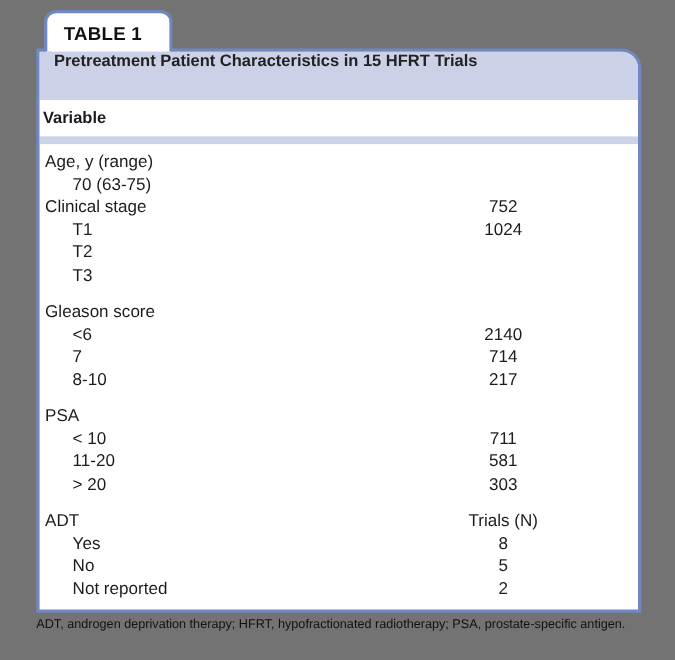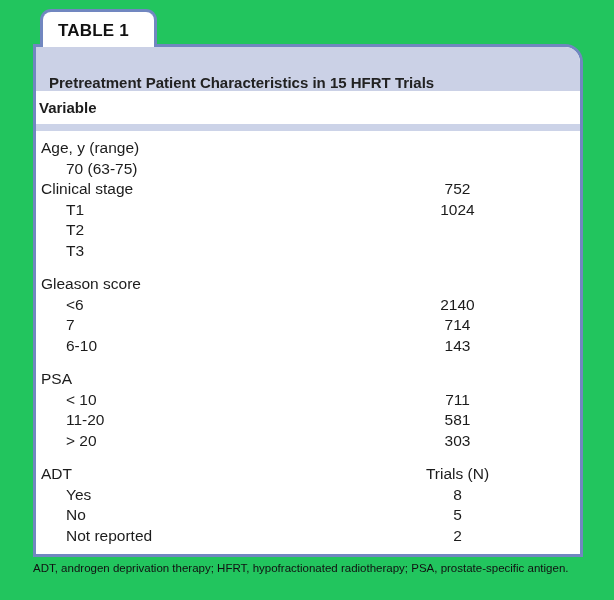--- a/index.html
+++ b/index.html
@@ -9,21 +9,21 @@
     --text: #1c1c1c;
   }
   * { margin: 0; padding: 0; box-sizing: border-box; }
   html, body { background: #ffffff; }
   body { font-family: "Liberation Sans", sans-serif; color: var(--text); }
 
   .canvas {
     position: relative;
     width: 614px;
     height: 600px;
-    background: #22c55e;
+    background: #737373;
     overflow: hidden;
   }
 
   
   .tab {
     position: absolute;
     left: 40px;
     top: 9px;
     width: 117px;
     height: 38px;
@@ -54,21 +54,21 @@
     border: 3px solid var(--border);
     border-radius: 0 18px 0 0;
     overflow: hidden;
     z-index: 1;
   }
 
   .titlebar {
     height: 44px;
     background: var(--title-bar);
     display: flex;
-    align-items: flex-end;
+    align-items: flex-start;
     padding-left: 13px;
     border-radius: 0 14px 0 0;
   }
   .titlebar span {
     font-size: 15px;
     font-weight: bold;
     color: #222;
   }
 
   .headrow {
@@ -181,22 +181,22 @@
           </div>
           <div class="row">
             <div class="cell-label indent">&lt;6</div>
             <div class="cell-value">2140</div>
           </div>
           <div class="row">
             <div class="cell-label indent">7</div>
             <div class="cell-value">714</div>
           </div>
           <div class="row">
-            <div class="cell-label indent">6-10</div>
-            <div class="cell-value">143</div>
+            <div class="cell-label indent">8-10</div>
+            <div class="cell-value">217</div>
           </div>
         </div>
         <div class="section">
           <div class="row">
             <div class="cell-label">PSA</div>
             <div class="cell-value"></div>
           </div>
           <div class="row">
             <div class="cell-label indent">&lt; 10</div>
             <div class="cell-value">711</div>

